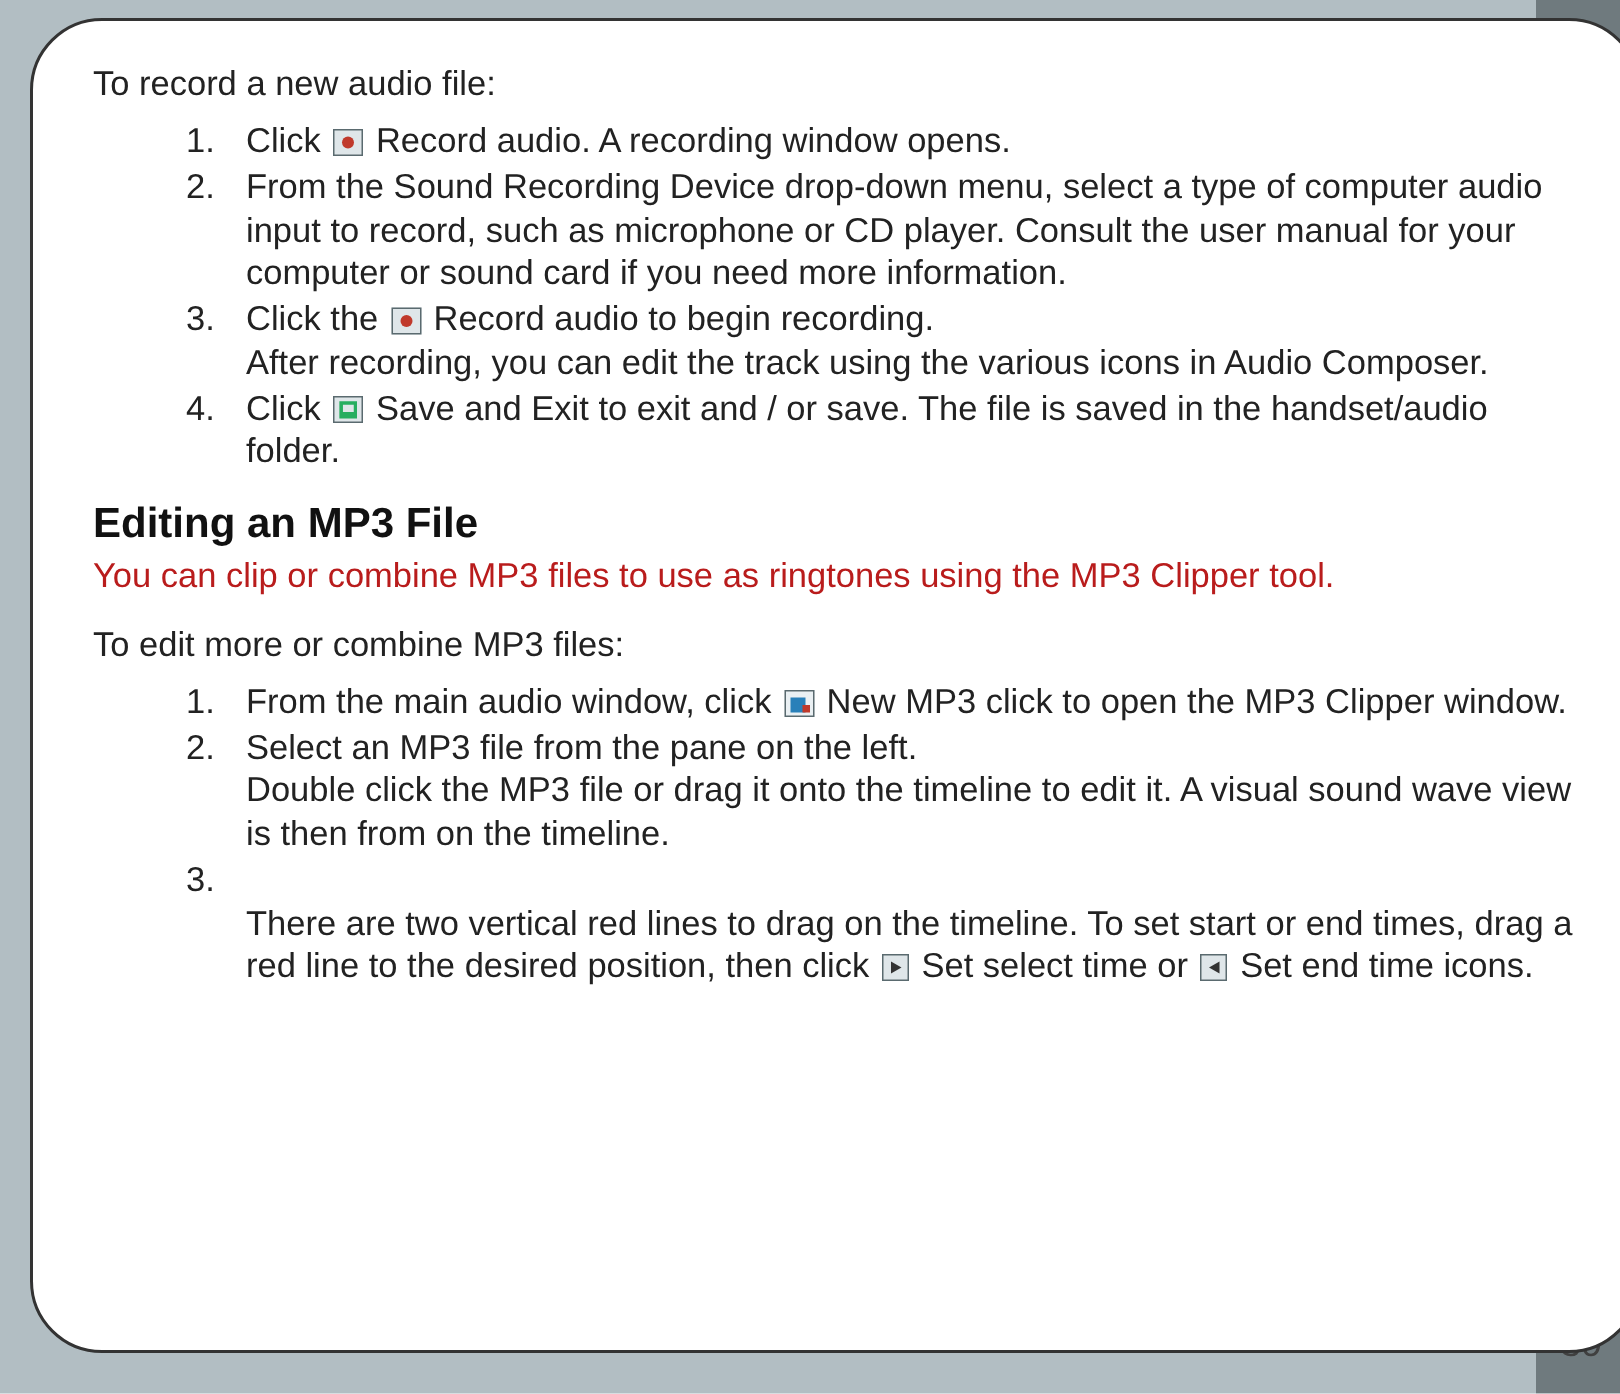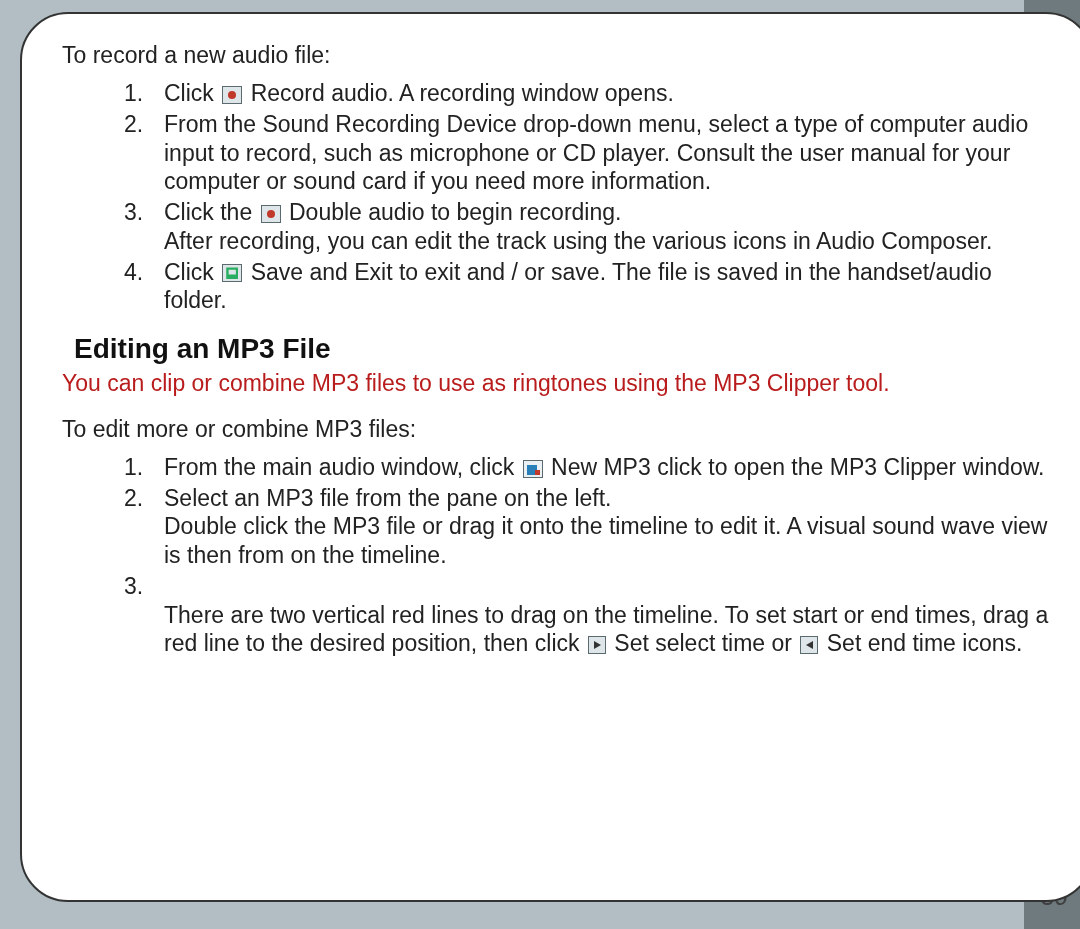--- a/index.html
+++ b/index.html
@@ -82,21 +82,20 @@
       position: absolute;
       left: 0;
       top: 0;
     }
     .section-heading {
       font-size: 28px;
       font-weight: bold;
       color: #111;
       margin-top: 12px;
       margin-bottom: 4px;
-      margin-left: 12px;
     }
     .section-desc {
       font-size: 23px;
       color: #b91c1c;
       line-height: 1.25;
       margin-bottom: 18px;
     }
     .inline-icon {
       display: inline-block;
       width: 20px;
@@ -184,21 +183,21 @@
         <span> Record audio. A recording window opens.</span>
       </li>
       <li>
         <span class="num">2.</span>
         <span>From the Sound Recording Device drop-down menu, select a type of computer audio input to record, such as microphone or CD player. Consult the user manual for your computer or sound card if you need more information.</span>
       </li>
       <li>
         <span class="num">3.</span>
         <span>Click the </span>
         <span class="inline-icon record"></span>
-        <span> Double audio to begin recording.</span><br>
+        <span> Record audio to begin recording.</span><br>
         <span>After recording, you can edit the track using the various icons in Audio Composer.</span>
       </li>
       <li>
         <span class="num">4.</span>
         <span>Click </span>
         <span class="inline-icon save"></span>
         <span> Save and Exit to exit and / or save. The file is saved in the handset/audio folder.</span>
       </li>
     </ol>
 

